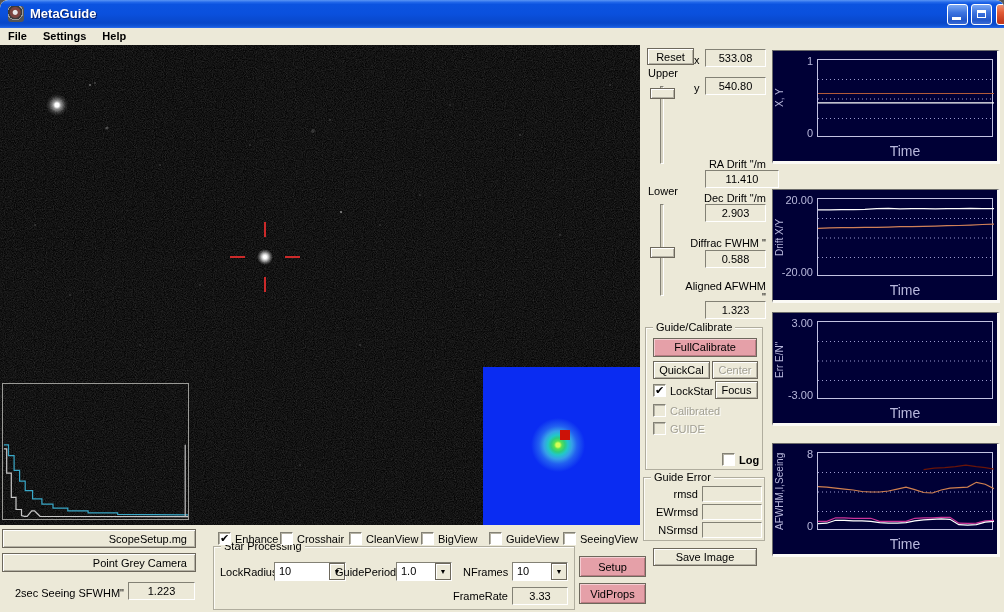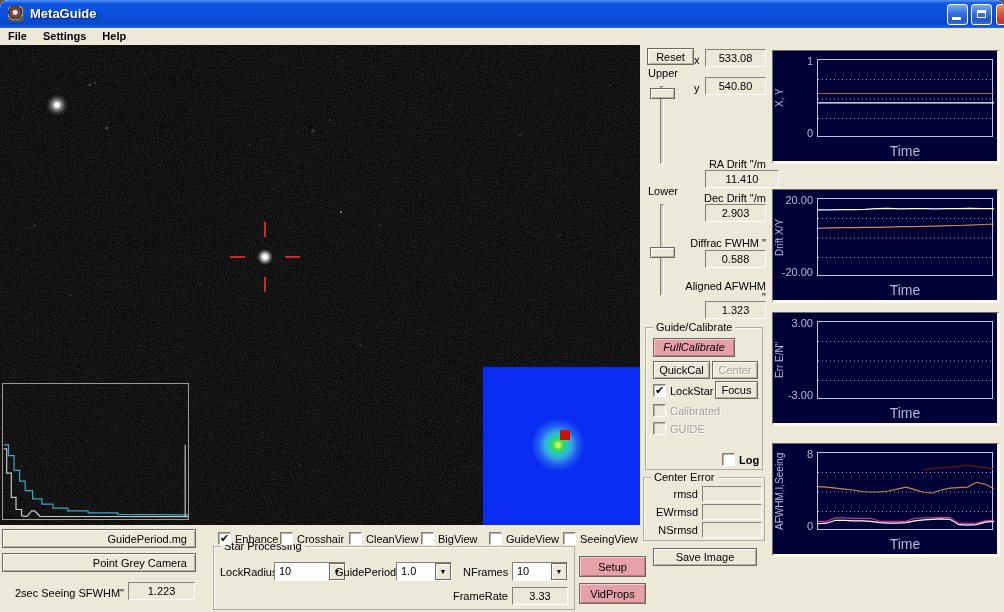--- a/index.html
+++ b/index.html
@@ -184,21 +184,21 @@
 
   <div class="lbl r" style="left:660px; top:237px; width:106px;">Diffrac FWHM "</div>
   <div class="field" style="left:705px; top:250px; width:61px; height:18px;">0.588</div>
 
   <div class="lbl r" style="left:660px; top:280px; width:106px;">Aligned AFWHM</div>
   <div class="lbl r" style="left:660px; top:291px; width:106px;">"</div>
   <div class="field" style="left:705px; top:301px; width:61px; height:18px;">1.323</div>
 
   <div class="group" style="left:645px; top:327px; width:118px; height:143px;">
     <span class="group-title">Guide/Calibrate</span>
-    <div class="btn pink" style="left:7px; top:10px; width:82px; height:19px;font-style:italic;">FullCalibrate</div>
+    <div class="btn pink" style="left:7px; top:10px; width:104px; height:19px;">FullCalibrate</div>
     <div class="btn" style="left:7px; top:33px; width:57px; height:18px;">QuickCal</div>
     <div class="btn disabled" style="left:66px; top:33px; width:46px; height:18px;">Center</div>
     <div class="cb" style="left:7px; top:56px;">
       <span class="cbbox">✔</span>
       <span class="cblabel">LockStar</span>
     </div>
     <div class="btn" style="left:69px; top:53px; width:43px; height:18px;">Focus</div>
     <div class="cb disabled" style="left:7px; top:76px;">
       <span class="cbbox"></span>
       <span class="cblabel">Calibrated</span>
@@ -207,21 +207,21 @@
       <span class="cbbox"></span>
       <span class="cblabel">GUIDE</span>
     </div>
     <div class="cb" style="left:76px; top:125px;font-weight:bold;">
       <span class="cbbox"></span>
       <span class="cblabel">Log</span>
     </div>
   </div>
 
   <div class="group" style="left:643px; top:477px; width:122px; height:64px;">
-    <span class="group-title">Center Error</span>
+    <span class="group-title">Guide Error</span>
     <div class="lbl r" style="left:2px; top:10px; width:52px;">rmsd</div>
     <div class="field" style="left:58px; top:8px; width:60px; height:16px;"></div>
     <div class="lbl r" style="left:2px; top:28px; width:52px;">EWrmsd</div>
     <div class="field" style="left:58px; top:26px; width:60px; height:16px;"></div>
     <div class="lbl r" style="left:2px; top:46px; width:52px;">NSrmsd</div>
     <div class="field" style="left:58px; top:44px; width:60px; height:16px;"></div>
   </div>
   <div class="btn" style="left:653px; top:548px; width:104px; height:18px;">Save Image</div>
 
   <div class="chart" style="top:50px;">
@@ -278,21 +278,21 @@
           <line x1="0" y1="19.5" x2="176" y2="19.5" stroke="#9a9ace" stroke-width="1" stroke-dasharray="1 3"></line>
           <polyline points="0.0,33.6 8.8,34.1 17.6,35.1 26.4,36.1 35.2,37.0 44.0,38.5 52.8,39.0 61.6,39.0 70.4,38.0 79.2,36.1 88.0,34.1 96.8,36.6 105.6,39.5 114.4,40.0 123.2,37.0 132.0,35.1 140.8,34.6 149.6,34.1 158.4,29.3 167.2,31.2 176.0,35.6" fill="none" stroke="#d08050" stroke-width="1.2"></polyline>
           <polyline points="105.6,16.6 116.2,15.1 126.7,14.6 137.3,13.7 147.8,12.2 158.4,13.7 167.2,14.6 176.0,16.1" fill="none" stroke="#6a1408" stroke-width="1.2"></polyline>
           <polyline points="0.0,68.3 8.8,68.3 17.6,64.8 26.4,64.8 35.2,65.3 44.0,65.3 52.8,65.3 61.6,68.3 70.4,68.3 79.2,68.3 88.0,68.3 96.8,65.3 105.6,64.8 114.4,64.8 123.2,64.3 132.0,64.3 140.8,70.2 149.6,70.4 158.4,70.2 167.2,67.8 176.0,67.3" fill="none" stroke="#cc3399" stroke-width="1.2"></polyline>
           <polyline points="0.0,70.7 8.8,70.2 17.6,67.3 26.4,67.3 35.2,67.8 44.0,67.8 52.8,68.3 61.6,69.7 70.4,70.2 79.2,70.2 88.0,69.7 96.8,67.8 105.6,66.8 114.4,66.3 123.2,65.8 132.0,66.3 140.8,71.7 149.6,72.2 158.4,71.7 167.2,69.2 176.0,68.3" fill="none" stroke="#ffffff" stroke-width="1.2"></polyline>
         </svg>
       </div>
     <span class="xlabel">Time</span>
   </div>
 
-  <div class="panel-box" style="left:2px; top:529px; width:194px; height:19px;">GuidePeriod.mg</div>
+  <div class="panel-box" style="left:2px; top:529px; width:194px; height:19px;">ScopeSetup.mg</div>
   <div class="panel-box" style="left:2px; top:553px; width:194px; height:19px;">Point Grey Camera</div>
   <div class="lbl r" style="left:0px; top:587px; width:124px;">2sec Seeing SFWHM"</div>
   <div class="field" style="left:128px; top:582px; width:67px; height:18px;">1.223</div>
 
   <div id="view-cb-row"></div>
 
   <div class="group" style="left:213px; top:546px; width:362px; height:64px;">
     <span class="group-title">Star Processing</span>
     <div class="lbl" style="left:6px; top:19px;">LockRadius</div>
     <div class="combo" style="left:60px; top:15px; width:72px; height:19px;">

